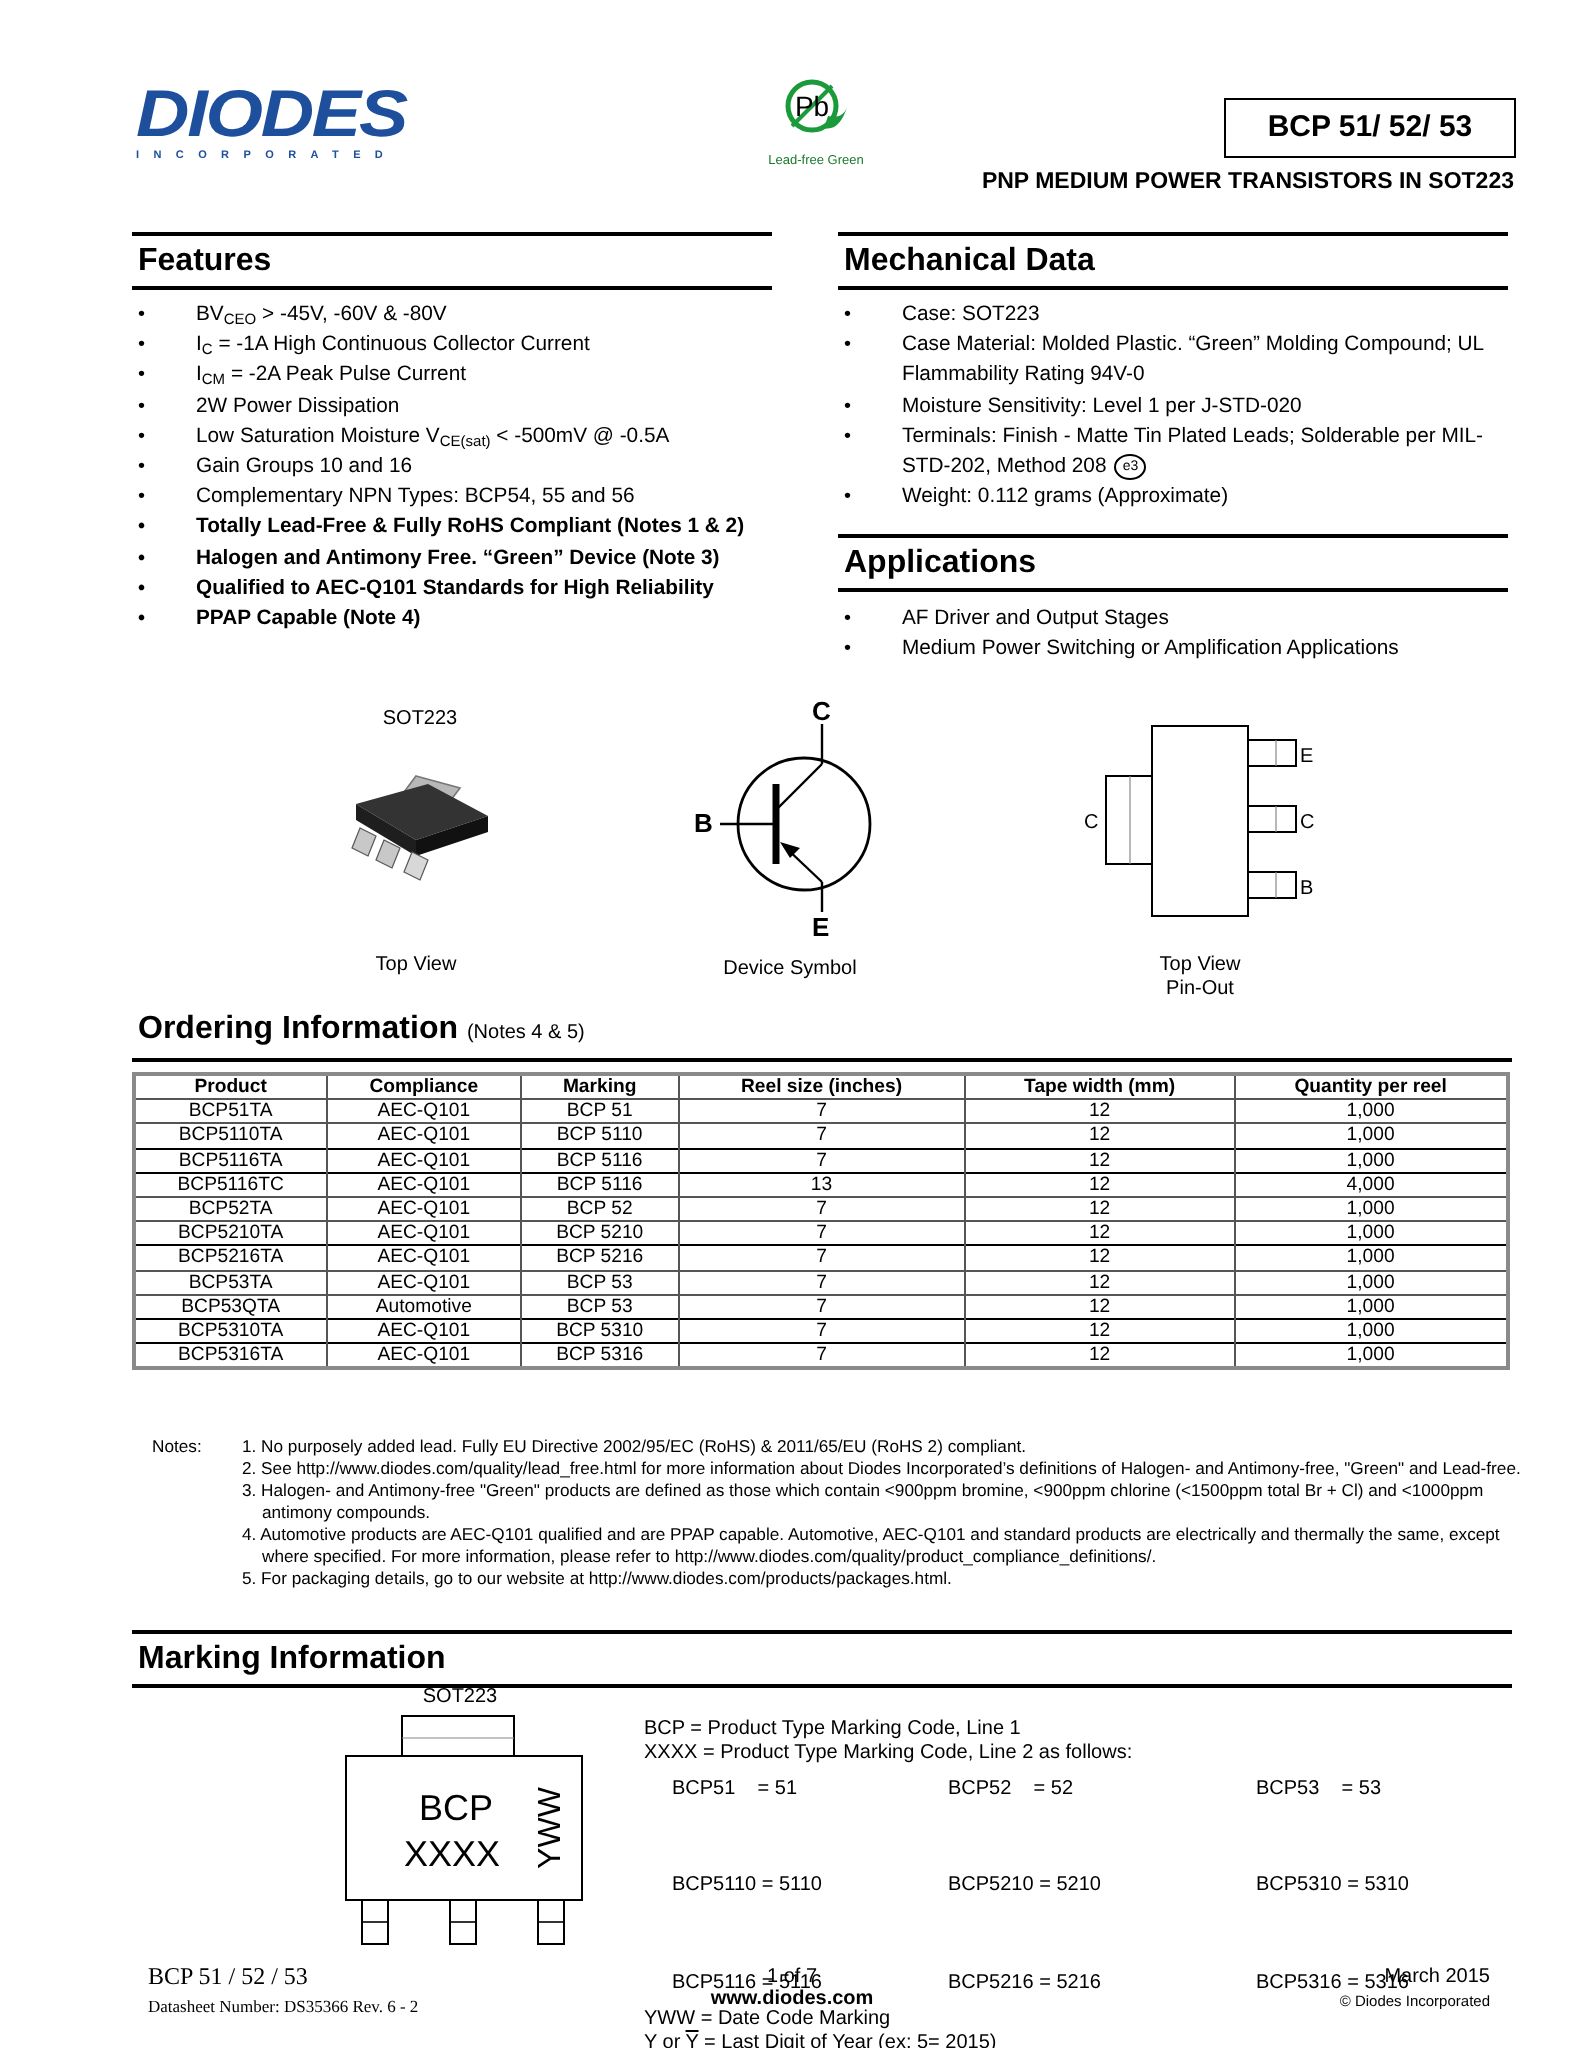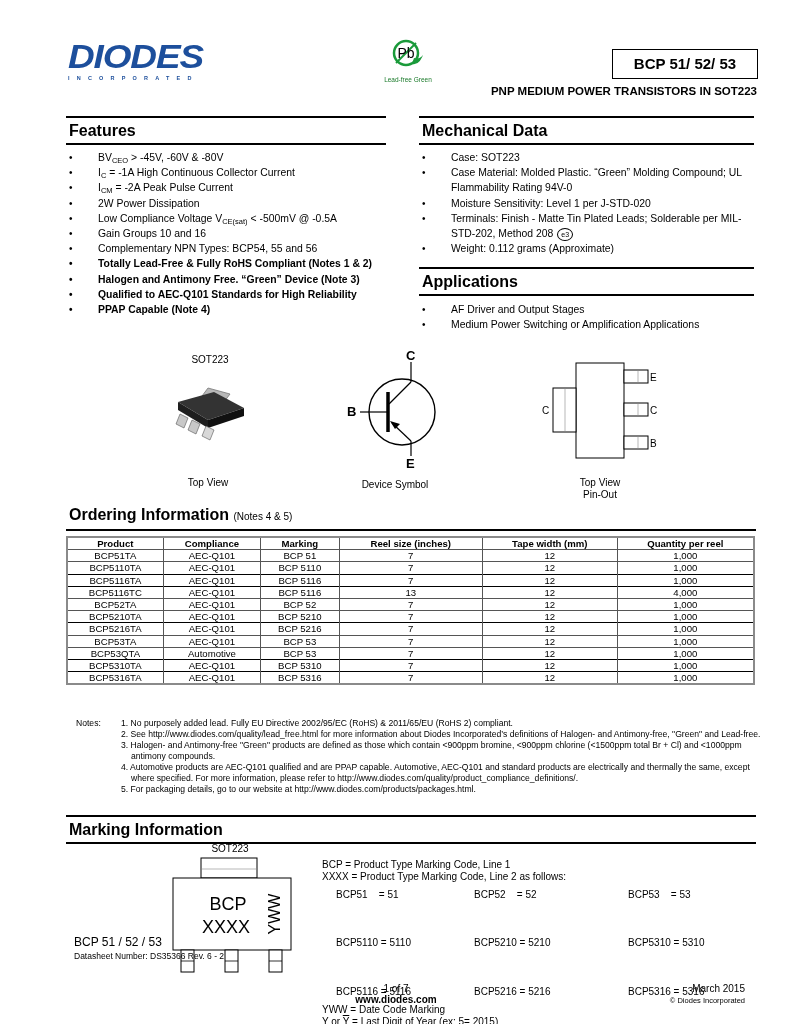--- a/index.html
+++ b/index.html
@@ -66,21 +66,21 @@
 <div class="abs partbox">BCP 51/ 52/ 53</div>
 <div class="abs subtitle">PNP MEDIUM POWER TRANSISTORS IN SOT223</div>
 
 <div class="abs" style="left:66px; top:116px; width:320px;">
   <div class="sec">Features</div>
   <ul class="bl" id="features-list" style="margin-top:5px;">
       <li><span>BV</span><sub>CEO</sub><span> &gt; -45V, -60V &amp; -80V</span></li>
       <li><span>I</span><sub>C</sub><span> = -1A High Continuous Collector Current</span></li>
       <li><span>I</span><sub>CM</sub><span> = -2A Peak Pulse Current</span></li>
       <li><span>2W Power Dissipation</span></li>
-      <li><span>Low Compliance Voltage V</span><sub>CE(sat)</sub><span> &lt;  -500mV @ -0.5A</span></li>
+      <li><span>Low Saturation Moisture V</span><sub>CE(sat)</sub><span> &lt;  -500mV @ -0.5A</span></li>
       <li><span>Gain Groups 10 and 16</span></li>
       <li><span>Complementary NPN Types: BCP54, 55 and 56</span></li>
       <li class="b"><span>Totally Lead-Free &amp; Fully RoHS Compliant (Notes 1 &amp; 2)</span></li>
       <li class="b"><span>Halogen and Antimony Free. “Green” Device (Note 3)</span></li>
       <li class="b"><span>Qualified to AEC-Q101 Standards for High Reliability</span></li>
       <li class="b"><span>PPAP Capable (Note 4)</span></li>
     </ul>
 </div>
 
 <div class="abs" style="left:419px; top:116px; width:335px;">
@@ -290,21 +290,21 @@
 
 <div class="abs mk-text" style="left:322px; top:859px; width:420px;">
   <div>BCP = Product Type Marking Code, Line 1</div>
   <div>XXXX = Product Type Marking Code, Line 2 as follows:</div>
   <div class="grid3" style="margin-top:6px; white-space:pre;" id="codes-grid"><div>BCP51    = 51</div><div>BCP52    = 52</div><div>BCP53    = 53</div><div>BCP5110 = 5110</div><div>BCP5210 = 5210</div><div>BCP5310 = 5310</div><div>BCP5116 = 5116</div><div>BCP5216 = 5216</div><div>BCP5316 = 5316</div></div>
   <div style="margin-top:6px;">YWW = Date Code Marking</div>
   <div><span>Y or </span><span class="ov">Y</span><span> = Last Digit of Year (ex: 5= 2015)</span></div>
   <div><span>WW or </span><span class="ov">WW</span><span> = Week Code (01~53)</span></div>
 </div>
 
-<div class="abs" style="left:74px; top:935px;">
+<div class="abs" style="left:74px; top:981px;font-family:Liberation Serif, serif;">
   <div class="footer-l1">BCP 51 / 52 / 53</div>
   <div class="footer-l2" style="margin-top:2px;">Datasheet Number: DS35366 Rev. 6 - 2</div>
 </div>
 <div class="abs" style="left:346px; top:983px; width:100px; text-align:center;">
   <div style="font-size:10px;">1 of 7</div>
   <div style="font-size:10px; font-weight:bold;">www.diodes.com</div>
 </div>
 <div class="abs" style="right:46px; top:983px; text-align:right;">
   <div style="font-size:10px;">March 2015</div>
   <div style="font-size:7.5px; margin-top:2px;margin-left:24px;">© Diodes Incorporated</div>

